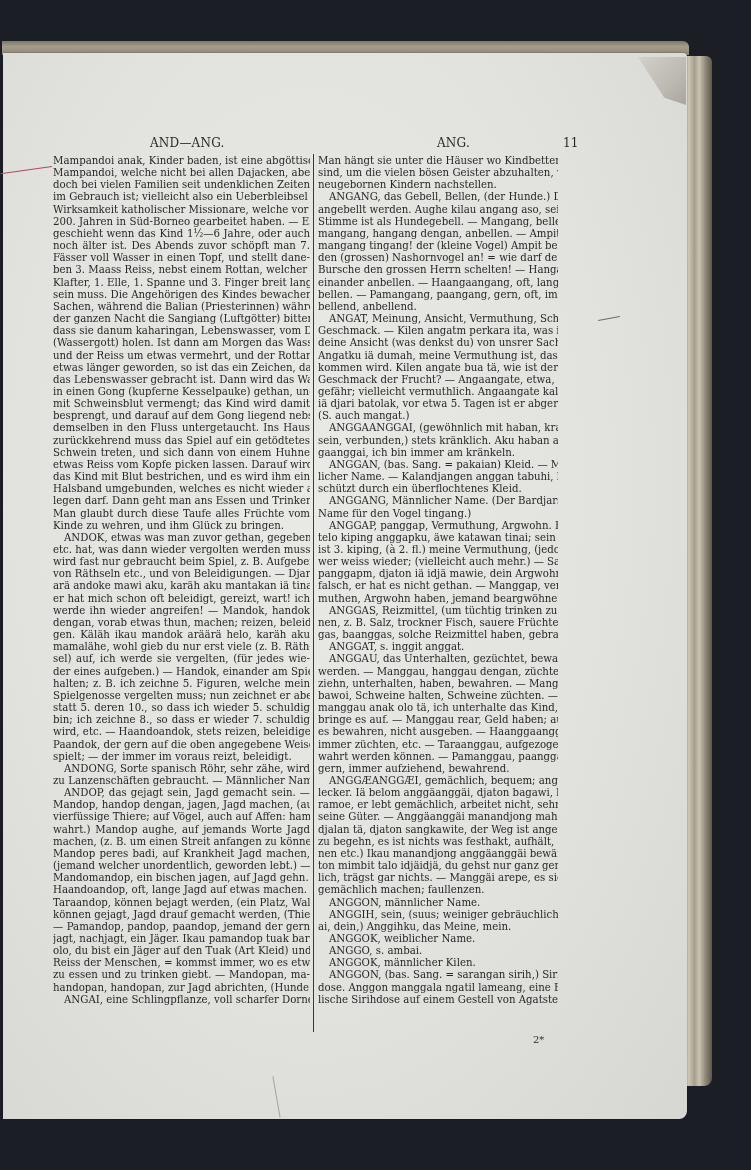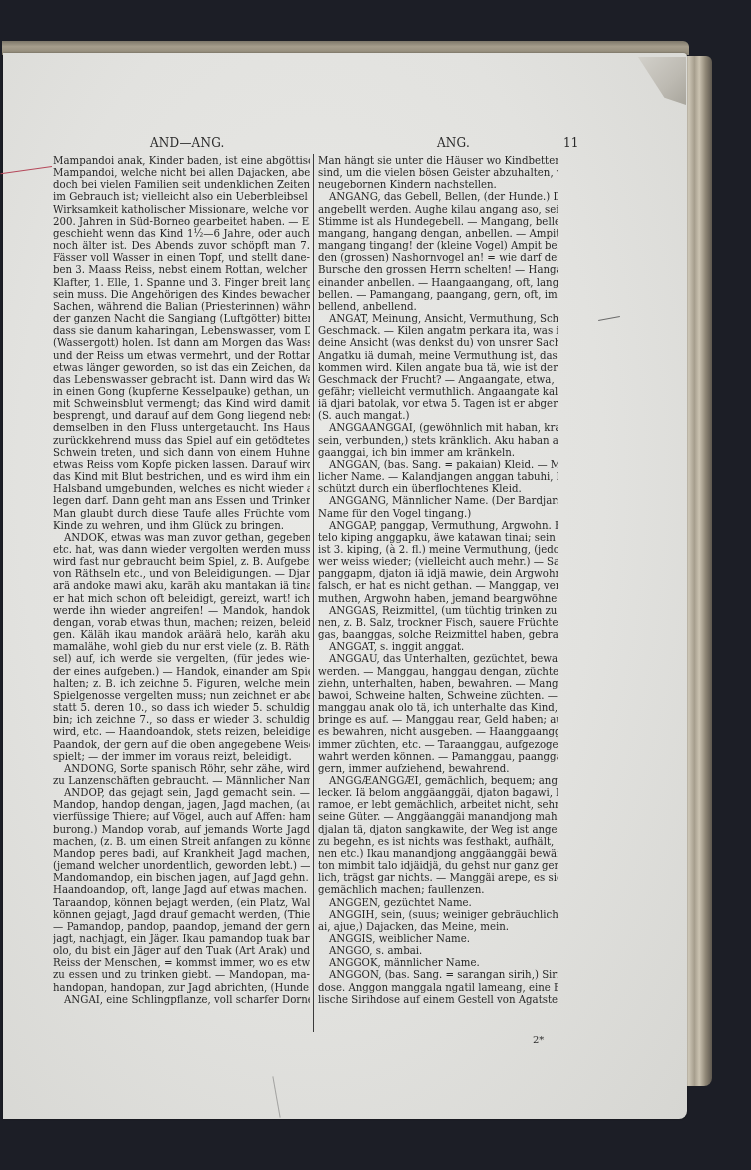--- a/index.html
+++ b/index.html
@@ -127,40 +127,40 @@
     <span class="ln">er hat mich schon oft beleidigt, gereizt, wart! ich</span>
     <span class="ln">werde ihn wieder angreifen! — Mandok, handok</span>
     <span class="ln">dengan, vorab etwas thun, machen; reizen, beleidi-</span>
     <span class="ln">gen. Käläh ikau mandok aräärä helo, karäh aku</span>
     <span class="ln">mamalähe, wohl gieb du nur erst viele (z. B. Räth-</span>
     <span class="ln">sel) auf, ich werde sie vergelten, (für jedes wie-</span>
     <span class="ln">der eines aufgeben.) — Handok, einander am Spielen</span>
     <span class="ln">halten; z. B. ich zeichne 5. Figuren, welche mein</span>
     <span class="ln">Spielgenosse vergelten muss; nun zeichnet er aber</span>
     <span class="ln">statt 5. deren 10., so dass ich wieder 5. schuldig</span>
-    <span class="ln">bin; ich zeichne 7., so dass er wieder 3. schuldig</span>
+    <span class="ln">bin; ich zeichne 8., so dass er wieder 7. schuldig</span>
     <span class="ln">wird, etc. — Haandoandok, stets reizen, beleidigen.</span>
     <span class="ln">Paandok, der gern auf die oben angegebene Weise</span>
     <span class="ln last">spielt; — der immer im voraus reizt, beleidigt.</span>
     <span class="ln ind">ANDONG, Sorte spanisch Röhr, sehr zähe, wird</span>
     <span class="ln last">zu Lanzenschäften gebraucht. — Männlicher Name.</span>
     <span class="ln ind">ANDOP, das gejagt sein, Jagd gemacht sein. —</span>
     <span class="ln">Mandop, handop dengan, jagen, Jagd machen, (auf</span>
     <span class="ln">vierfüssige Thiere; auf Vögel, auch auf Affen: ham-</span>
-    <span class="ln">burong.) Mandop vorab, auf jemands Worte Jagd</span>
+    <span class="ln">wahrt.) Mandop aughe, auf jemands Worte Jagd</span>
     <span class="ln">machen, (z. B. um einen Streit anfangen zu können.)</span>
     <span class="ln">Mandop peres badi, auf Krankheit Jagd machen,</span>
     <span class="ln">(jemand welcher unordentlich, geworden lebt.) —</span>
     <span class="ln">Mandomandop, ein bischen jagen, auf Jagd gehn. —</span>
     <span class="ln">Haandoandop, oft, lange Jagd auf etwas machen. —</span>
     <span class="ln">Taraandop, können bejagt werden, (ein Platz, Wald;)</span>
     <span class="ln">können gejagt, Jagd drauf gemacht werden, (Thiere.)</span>
     <span class="ln">— Pamandop, pandop, paandop, jemand der gern</span>
     <span class="ln">jagt, nachjagt, ein Jäger. Ikau pamandop tuak barin</span>
-    <span class="ln">olo, du bist ein Jäger auf den Tuak (Art Arak) und</span>
+    <span class="ln">olo, du bist ein Jäger auf den Tuak (Art Kleid) und</span>
     <span class="ln">Reiss der Menschen, = kommst immer, wo es etwas</span>
     <span class="ln">zu essen und zu trinken giebt. — Mandopan, ma-</span>
     <span class="ln">handopan, handopan, zur Jagd abrichten, (Hunde.)</span>
     <span class="ln ind">ANGAI, eine Schlingpflanze, voll scharfer Dornen.</span>
   </div>
 <div class="divider"></div>
 <div class="col col-right" id="col-right">
     <span class="ln">Man hängt sie unter die Häuser wo Kindbetterinnen</span>
     <span class="ln">sind, um die vielen bösen Geister abzuhalten, welche</span>
     <span class="ln last">neugebornen Kindern nachstellen.</span>
@@ -215,24 +215,24 @@
     <span class="ln ind">ANGGÆANGGÆI, gemächlich, bequem; angenehm,</span>
     <span class="ln">lecker. Iä belom anggäanggäi, djaton bagawi, kutoh</span>
     <span class="ln">ramoe, er lebt gemächlich, arbeitet nicht, sehr viel</span>
     <span class="ln">seine Güter. — Anggäanggäi manandjong mahoroe</span>
     <span class="ln">djalan tä, djaton sangkawite, der Weg ist angenehm</span>
     <span class="ln">zu begehn, es ist nichts was festhakt, aufhält, (Dor-</span>
     <span class="ln">nen etc.) Ikau manandjong anggäanggäi bewäi, dja-</span>
     <span class="ln">ton mimbit talo idjäidjä, du gehst nur ganz gemäch-</span>
     <span class="ln">lich, trägst gar nichts. — Manggäi arepe, es sich</span>
     <span class="ln last">gemächlich machen; faullenzen.</span>
-    <span class="ln ind last">ANGGEN, gezüchtet Name.</span>
+    <span class="ln ind last">ANGGON, männlicher Name.</span>
     <span class="ln ind">ANGGIH, sein, (suus; weiniger gebräuchlich als</span>
-    <span class="ln last">ai, ajue,) Dajacken, das Meine, mein.</span>
-    <span class="ln ind last">ANGGIS, weiblicher Name.</span>
+    <span class="ln last">ai, dein,) Anggihku, das Meine, mein.</span>
+    <span class="ln ind last">ANGGOK, weiblicher Name.</span>
     <span class="ln ind last">ANGGO, s. ambai.</span>
-    <span class="ln ind last">ANGGOK, männlicher Name.</span>
+    <span class="ln ind last">ANGGOK, männlicher Kilen.</span>
     <span class="ln ind">ANGGON, (bas. Sang. = sarangan sirih,) Sirih-</span>
     <span class="ln">dose. Anggon manggala ngatil lameang, eine Benga-</span>
     <span class="ln last">lische Sirihdose auf einem Gestell von Agatsteinen.</span>
   </div>
 
 <div class="sig">2*</div>
 
 </body></html>

